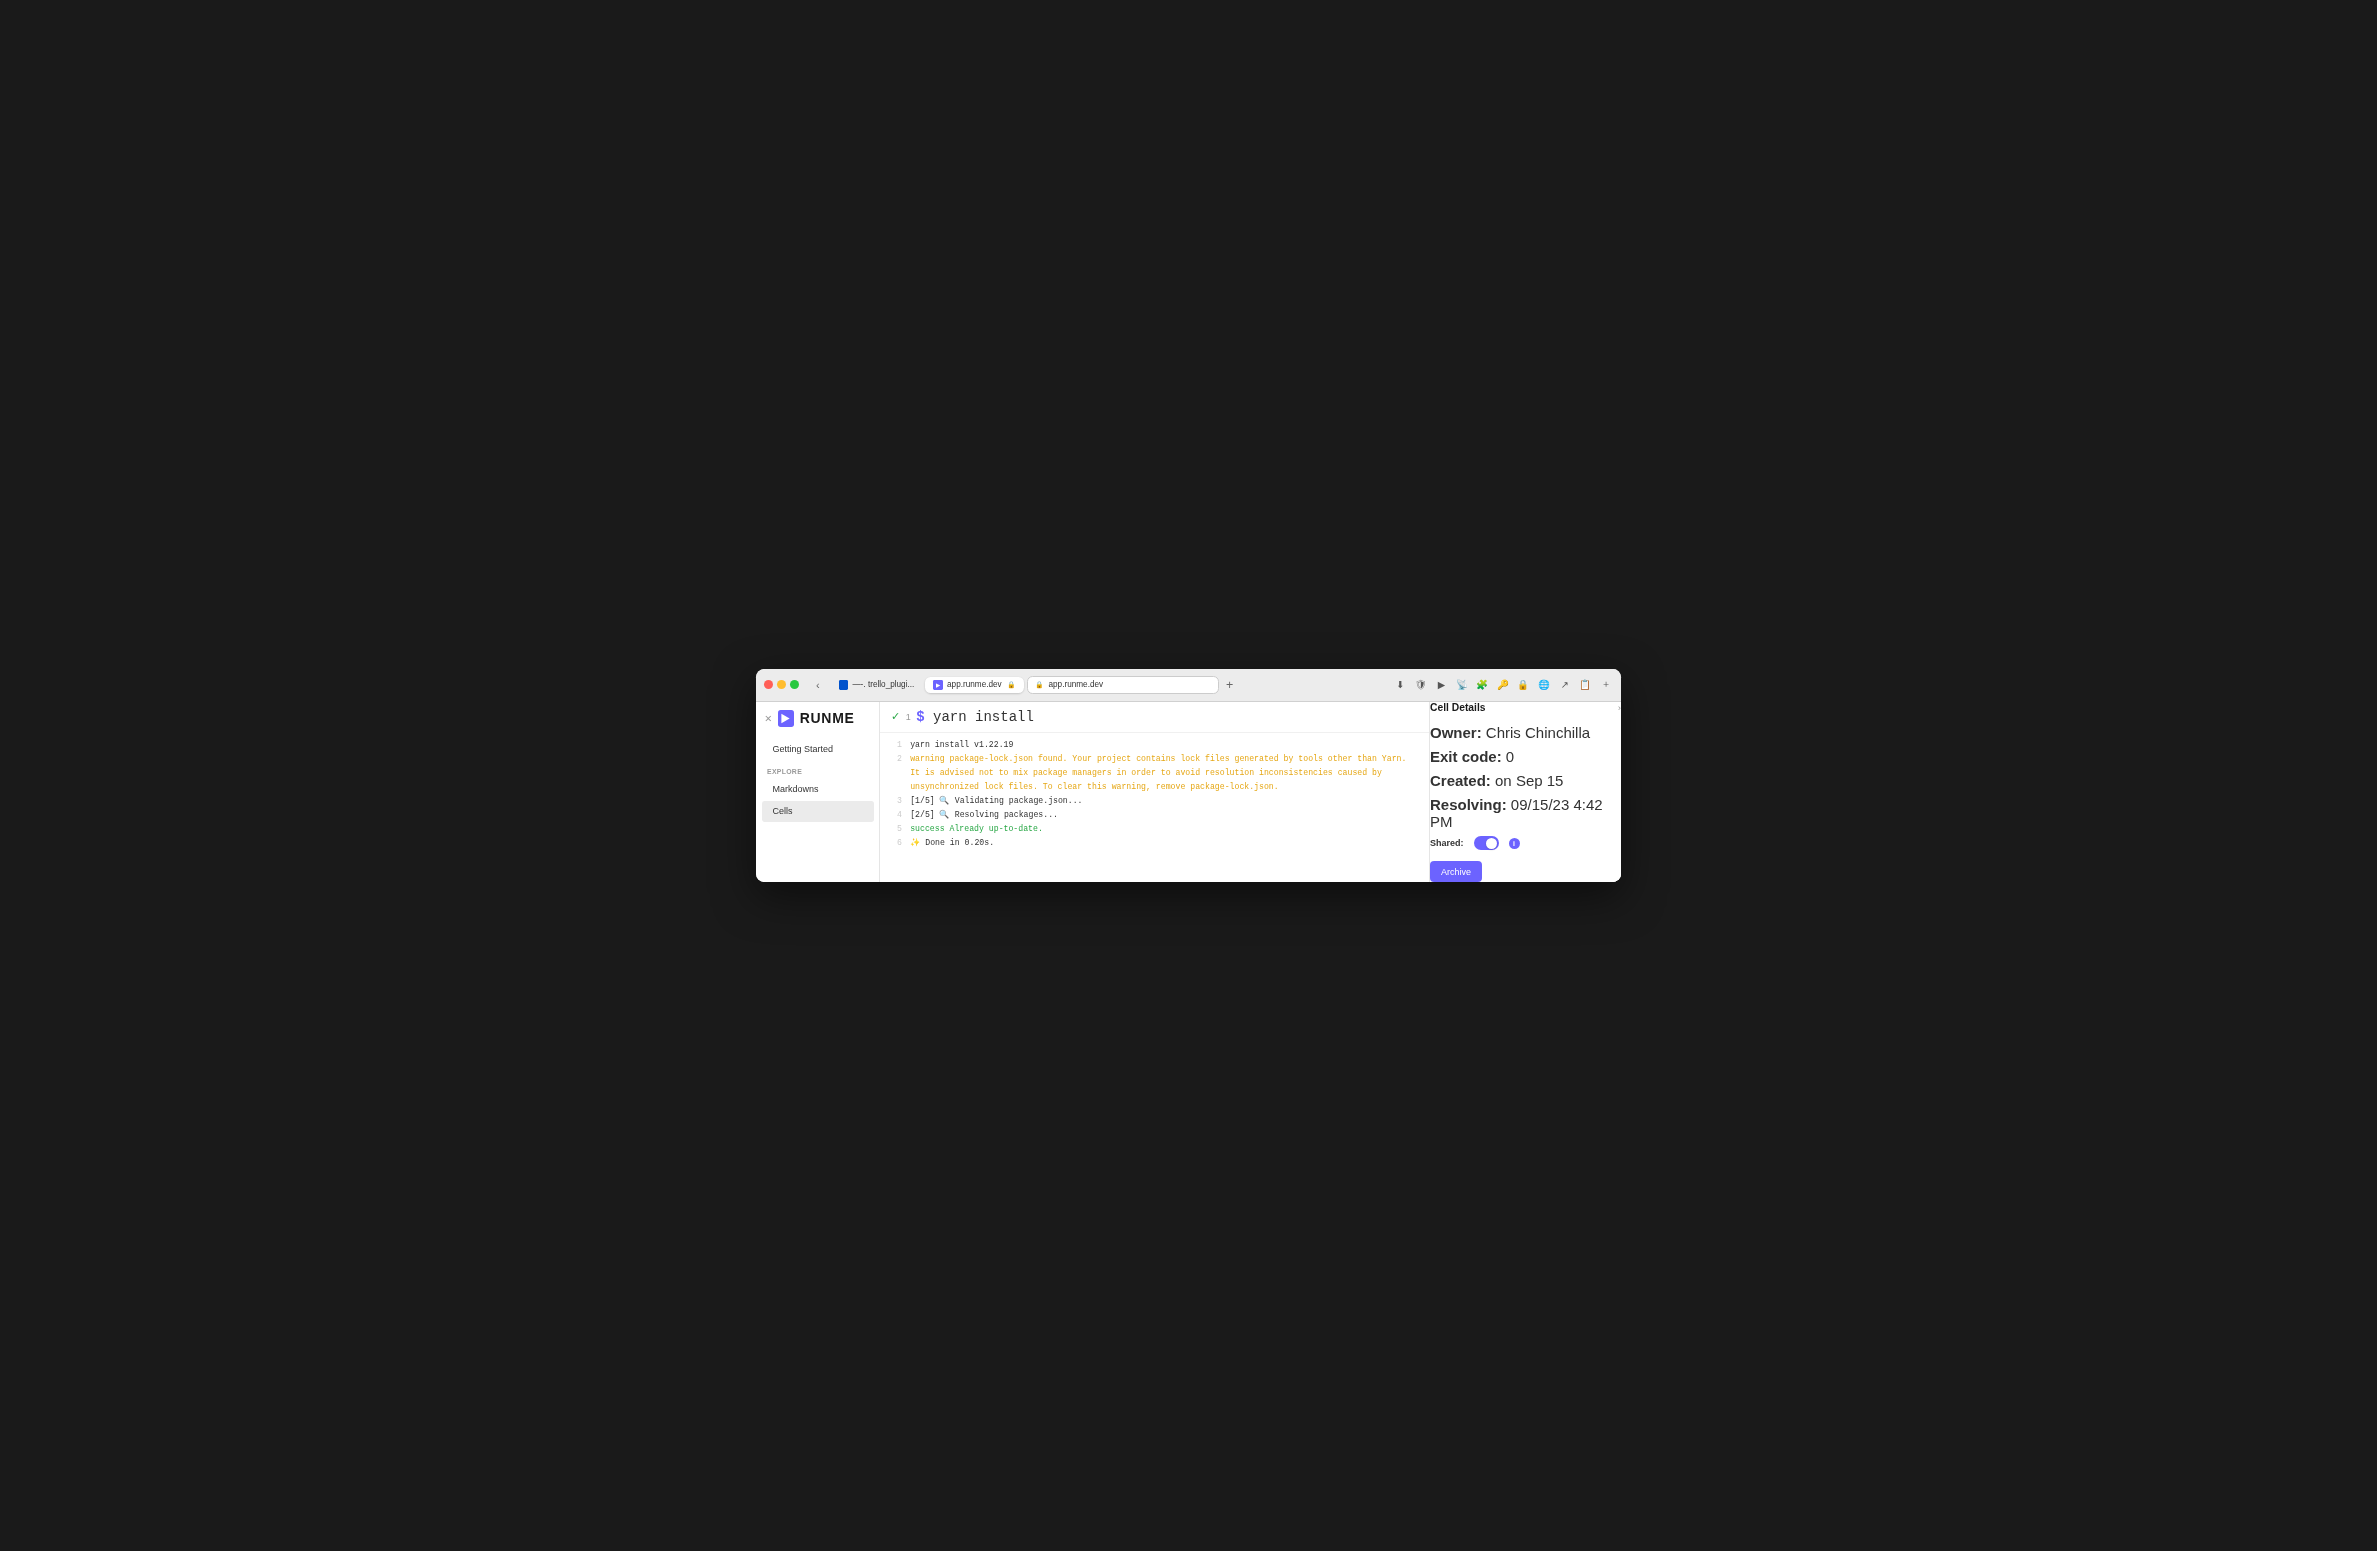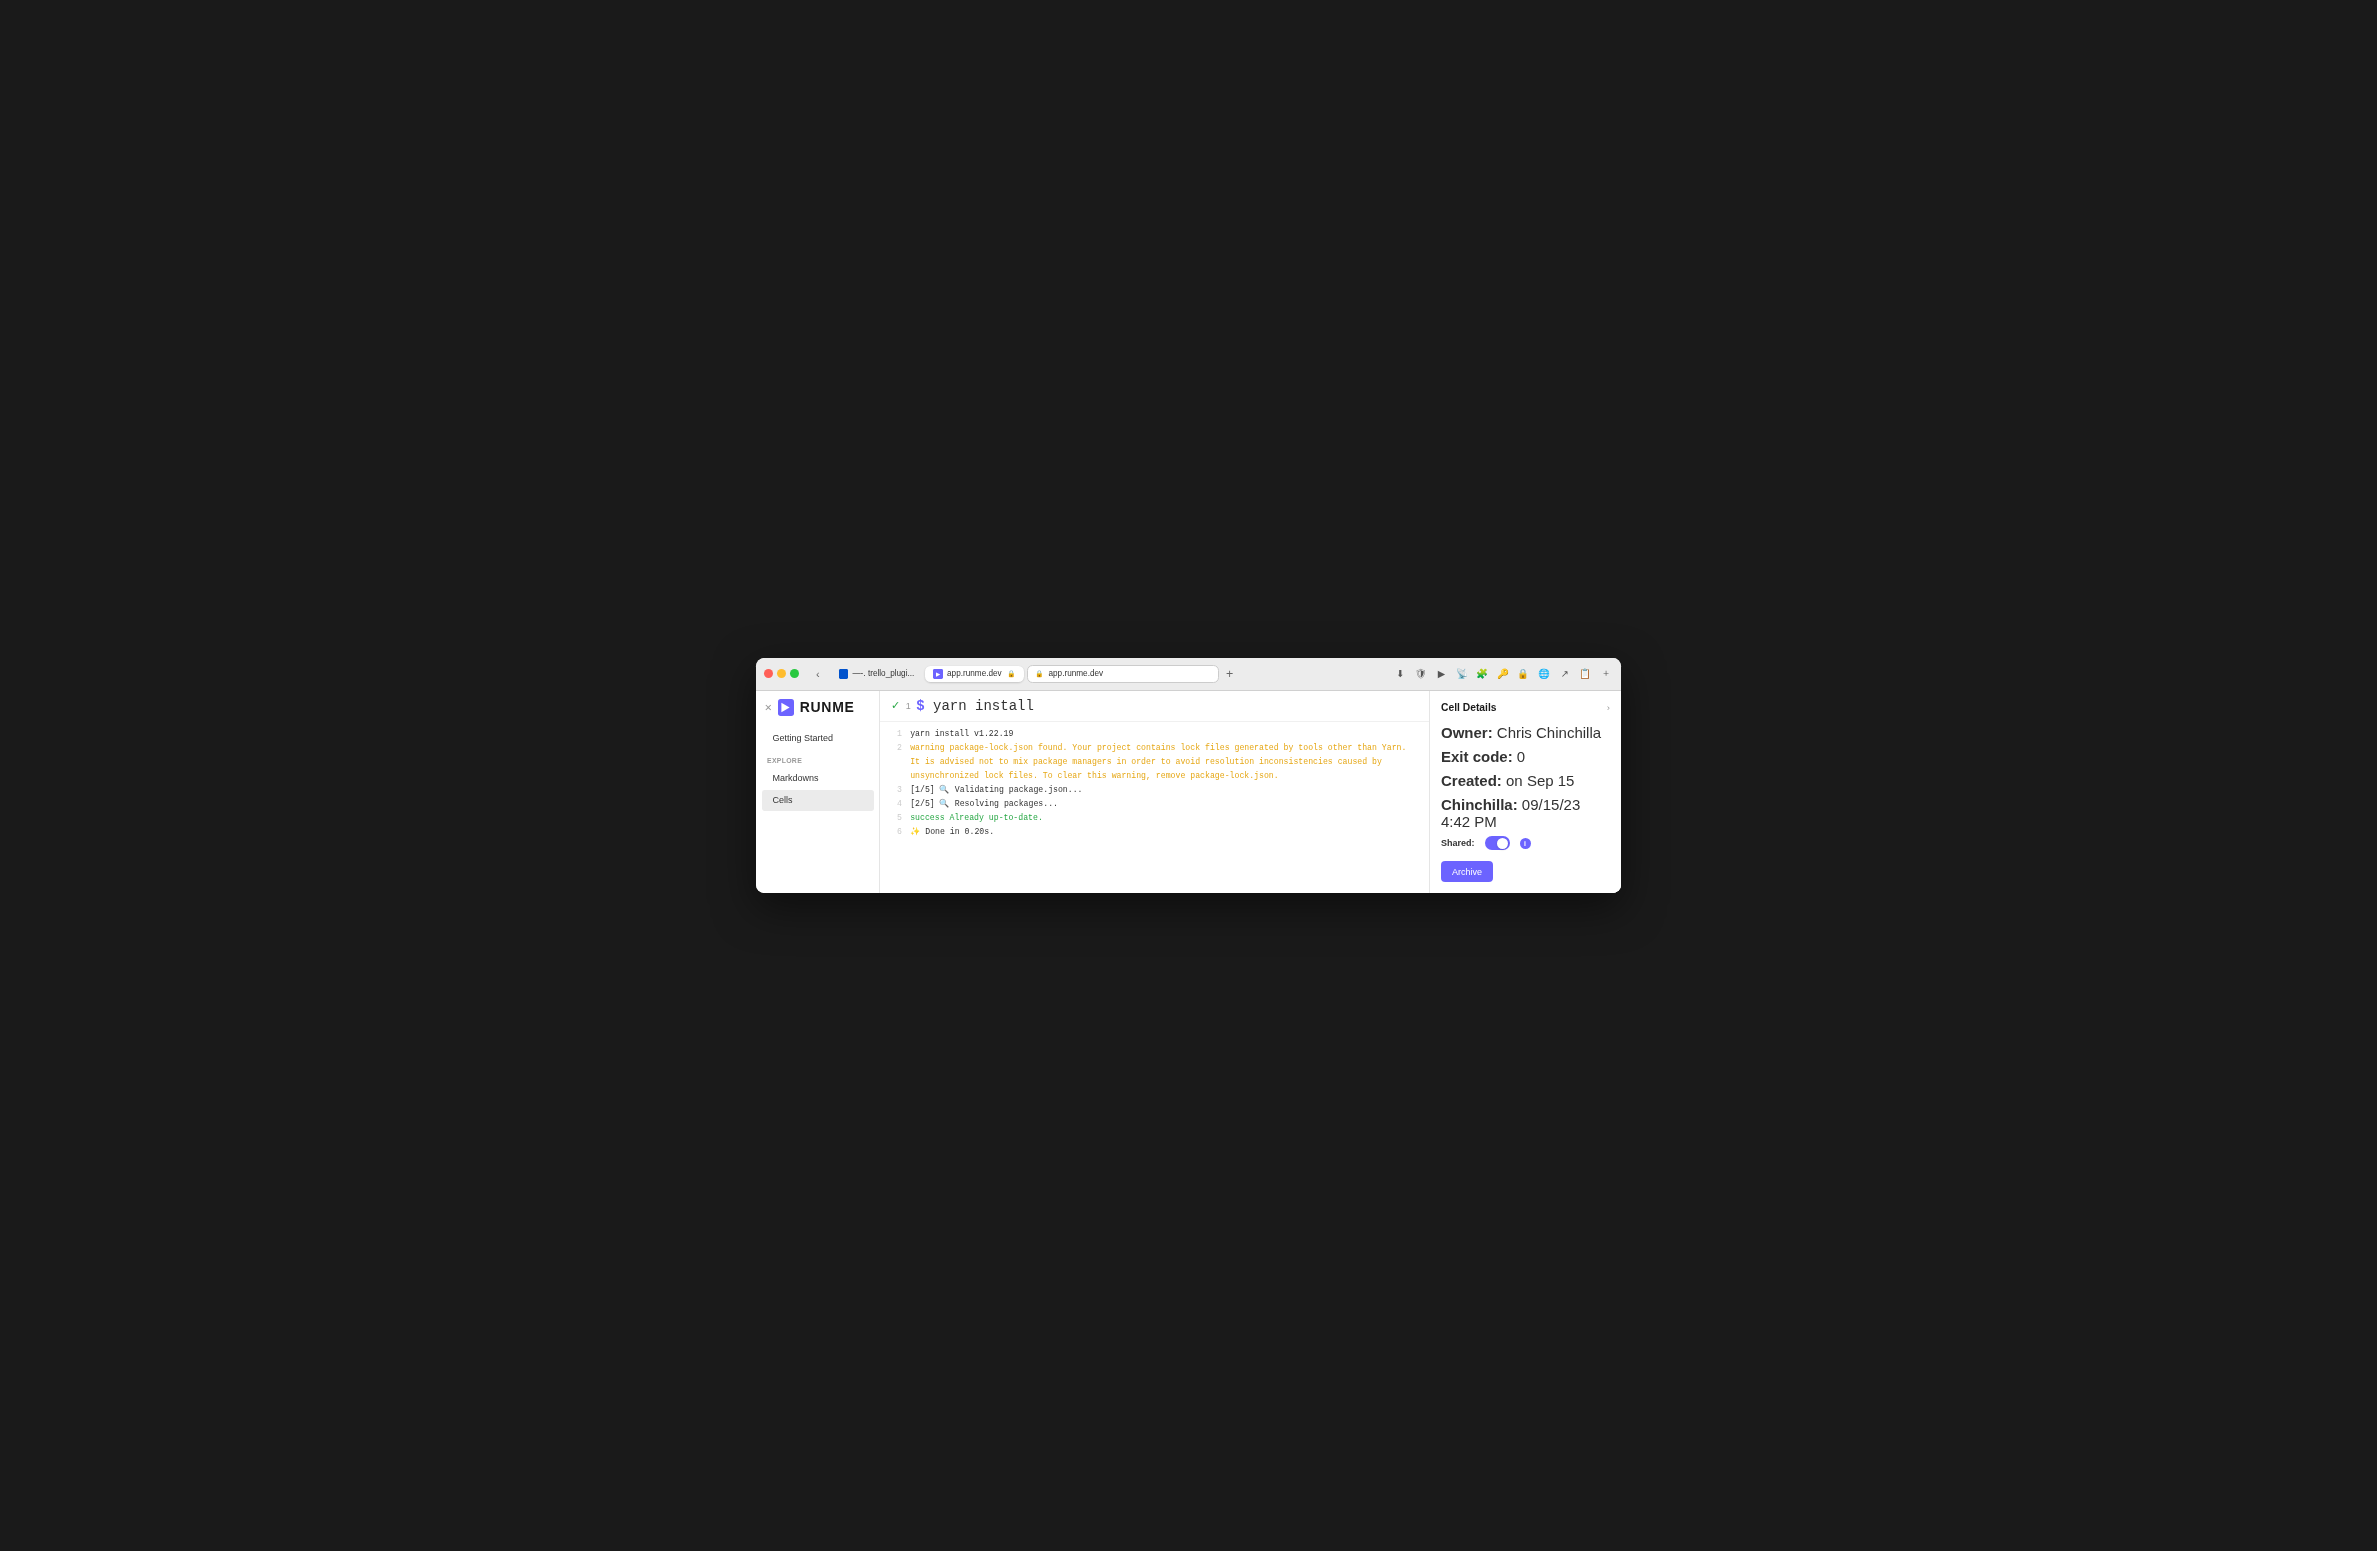--- a/index.html
+++ b/index.html
@@ -280,21 +280,20 @@
       word-break: break-word;
     }
     .line-content.warning-text { color: #e6a817; }
     .line-content.success-text { color: #28a745; }
 
     
     .cell-details {
       width: 192px;
       flex-shrink: 0;
       border-left: 0.7px solid #e5e5e5;
-      padding: 11px;
       background: white;
     }
     .cell-details-header {
       display: flex;
       align-items: center;
       justify-content: space-between;
       margin-bottom: 11px;
     }
     .cell-details-title {
       font-size: 10.3px;
@@ -502,21 +501,21 @@
         <span class="detail-label">Exit code:</span>
         <span class="detail-value"> <span>0</span></span>
       </div>
 
       <div class="detail-row">
         <span class="detail-label">Created:</span>
         <span class="detail-value"> <span>on Sep 15</span></span>
       </div>
 
       <div class="detail-row">
-        <span class="detail-label">Chinchilla:</span>
+        <span class="detail-label">Resolving:</span>
         <span class="detail-value"> <span>09/15/23 4:42 PM</span></span>
       </div>
 
       <div class="shared-row">
         <span class="shared-label">Shared:</span>
         <div class="toggle"></div>
         <div class="info-icon">i</div>
       </div>
 
       <button class="archive-btn">Archive</button>

